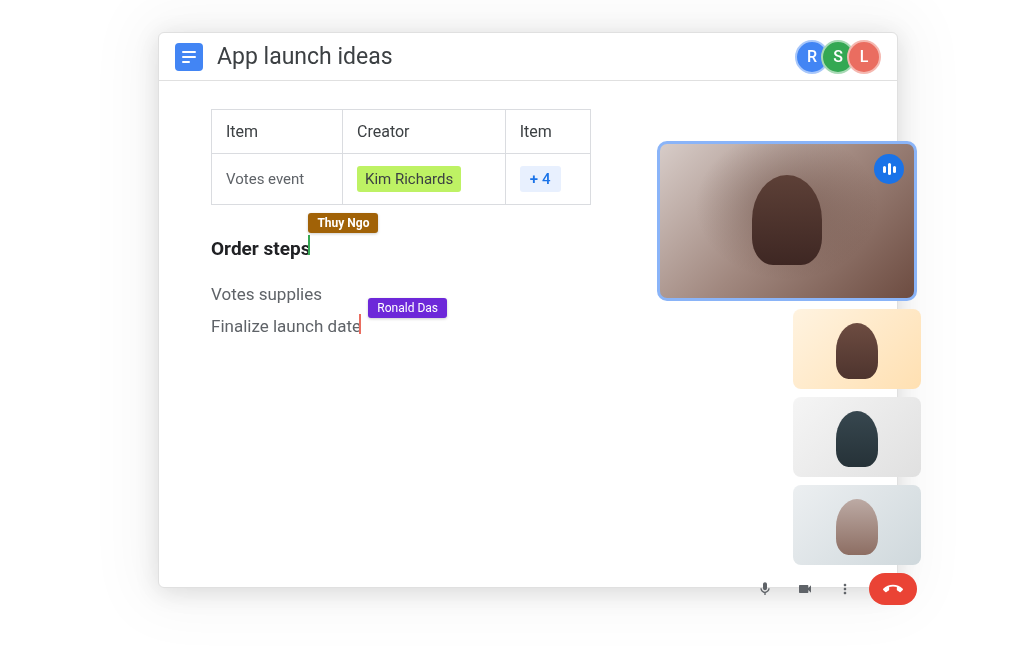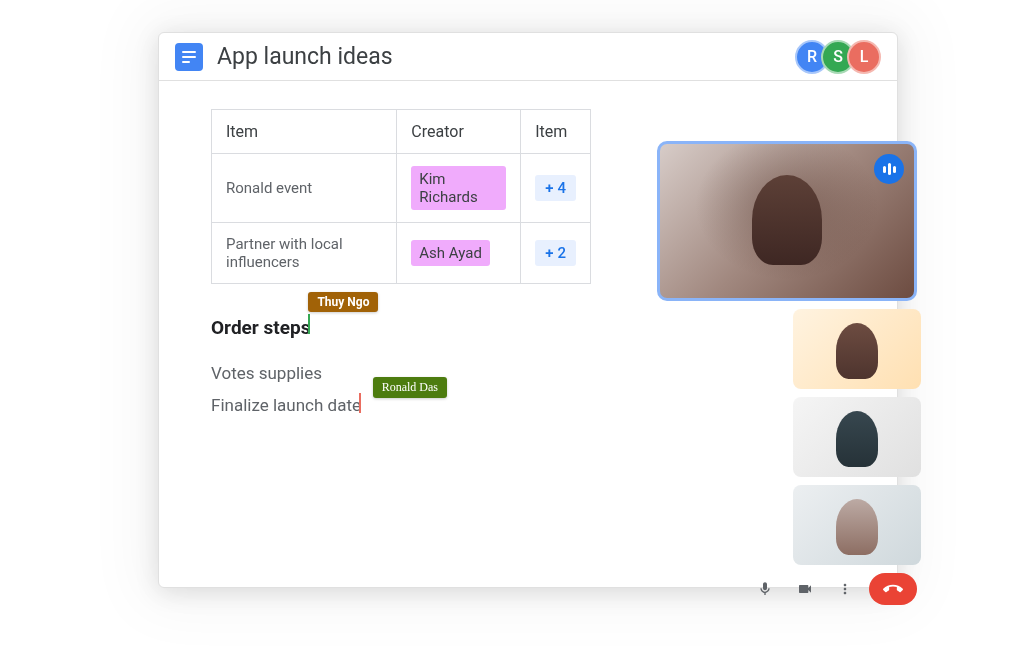--- a/index.html
+++ b/index.html
@@ -14,30 +14,30 @@
     .avatars { margin-left: auto; display: flex; }
     .avatar { width: 34px; height: 34px; border-radius: 50%; display: flex; align-items: center; justify-content: center; color: #fff; font-size: 16px; font-weight: 500; border: 2px solid #fff; margin-left: -8px; }
     .avatar:first-child { margin-left: 0; }
     .av-r { background: #4285f4; border-color: #a8c7fa; }
     .av-s { background: #34a853; border-color: #a8dab5; }
     .av-l { background: #ea6d60; border-color: #f5b8b0; }
     .doc-body { padding: 28px 52px; position: relative; }
     .table { border-collapse: collapse; width: 380px; }
     .table th, .table td { border: 1px solid #dadce0; padding: 12px 14px; text-align: left; font-size: 15px; color: #5f6368; font-weight: 400; vertical-align: middle; }
     .table th { color: #3c4043; font-weight: 400; font-size: 16px; }
-    .creator-pill { background: #f0abfc; padding: 4px 8px; border-radius: 3px; color: #3c4043; font-size: 15px; display: inline-block; }
+    .creator-pill { background: #bef264; padding: 4px 8px; border-radius: 3px; color: #3c4043; font-size: 15px; display: inline-block; }
     .vote-pill { background: #e8f0fe; padding: 4px 10px; border-radius: 3px; color: #1a73e8; font-size: 15px; display: inline-flex; align-items: center; gap: 4px; font-weight: 500; }
     .vote-plus { color: #1a73e8; font-weight: 600; }
     .next-steps { margin-top: 32px; position: relative; }
     .ns-heading { font-size: 19px; font-weight: 700; color: #202124; display: inline-block; position: relative; }
     .ns-items { margin-top: 12px; }
     .ns-item { font-size: 17px; color: #5f6368; margin-top: 12px; display: inline-block; position: relative; }
     .cursor-tag { position: absolute; background: #fff; padding: 3px 9px; border-radius: 3px; font-size: 12px; color: #fff; white-space: nowrap; box-shadow: 0 1px 3px rgba(0,0,0,0.2); }
     .tag-green { background: #a16207; top: -24px; right: -68px; }
-    .tag-red { background: #4d7c0f; top: -18px; right: -86px; font-family: Liberation Serif, serif; }
+    .tag-red { background: #6d28d9; top: -18px; right: -86px; }
     .cursor-line { position: absolute; width: 2px; height: 20px; top: -2px; }
     .cursor-g { background: #34a853; right: 0; }
     .cursor-r { background: #ea6d60; right: 0; }
     .meet-panel { position: absolute; right: -24px; top: 60px; width: 196px; }
     .meet-active { width: 260px; height: 160px; border: 3px solid #8ab4f8; border-radius: 10px; overflow: hidden; position: relative; background: linear-gradient(135deg, #d7ccc8 0%, #a1887f 50%, #6d4c41 100%); margin-left: -68px; margin-bottom: 8px; }
     .meet-active::before { content: ''; position: absolute; inset: 0; background: radial-gradient(ellipse 60% 80% at 50% 40%, rgba(80,50,40,0.4) 0%, transparent 60%); }
     .active-person { position: absolute; left: 50%; top: 20%; transform: translateX(-50%); width: 70px; height: 90px; background: linear-gradient(180deg, #5d4037 0%, #3e2723 100%); border-radius: 50% 50% 30% 30%; }
     .speaking-icon { position: absolute; top: 10px; right: 10px; width: 30px; height: 30px; background: #1a73e8; border-radius: 50%; display: flex; align-items: center; justify-content: center; }
     .speaking-bars { display: flex; gap: 2px; align-items: center; }
     .speaking-bars span { width: 3px; background: #fff; border-radius: 2px; }
@@ -82,33 +82,25 @@
     <table class="table">
       <thead>
         <tr>
           <th>Item</th>
           <th>Creator</th>
           <th>Item</th>
         </tr>
       </thead>
       <tbody>
         <tr>
-          <td>Ronald event</td>
+          <td>Votes event</td>
           <td><span class="creator-pill">Kim Richards</span></td>
           <td><span class="vote-pill">
                 <span class="vote-plus">+</span>
                 <span>4</span>
-              </span></td>
-        </tr>
-        <tr>
-          <td>Partner with local influencers</td>
-          <td><span class="creator-pill">Ash Ayad</span></td>
-          <td><span class="vote-pill">
-                <span class="vote-plus">+</span>
-                <span>2</span>
               </span></td>
         </tr>
       </tbody>
     </table>
 
     <div class="next-steps">
       <span class="ns-heading">
         <span>Order steps</span>
         <span class="cursor-line cursor-g"></span>
         <span class="cursor-tag tag-green">Thuy Ngo</span>

